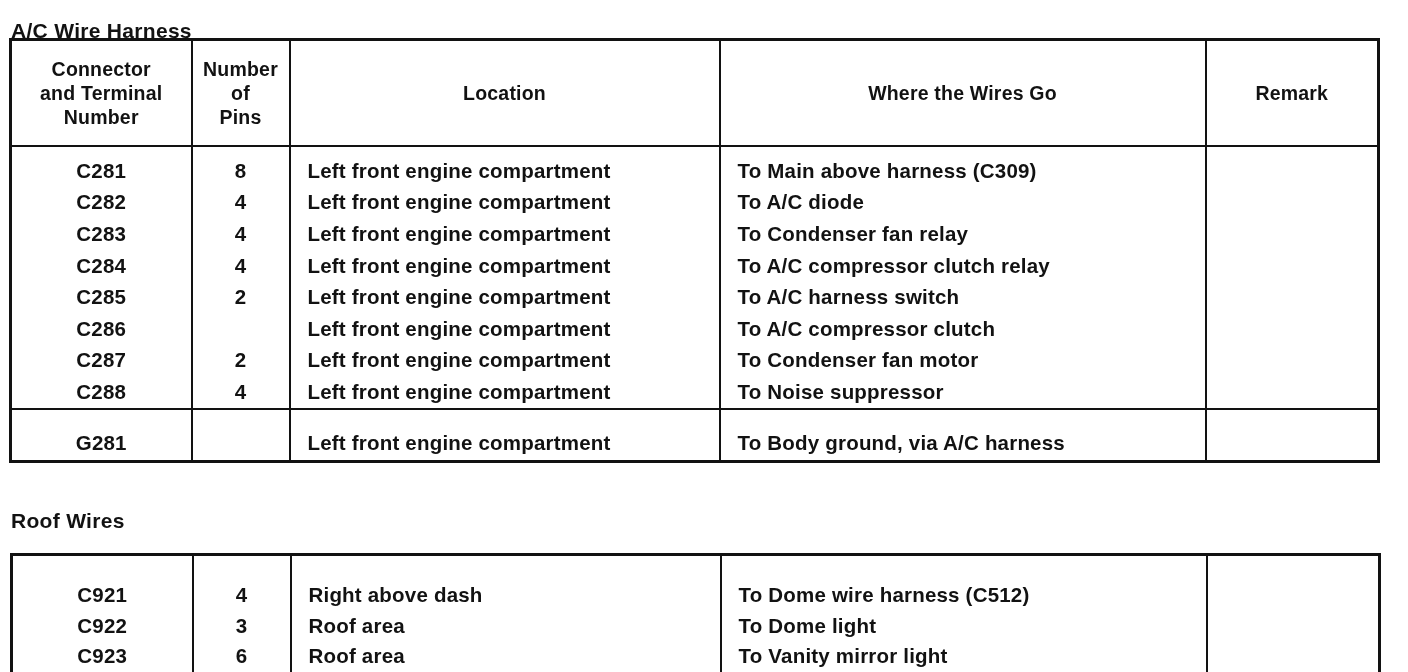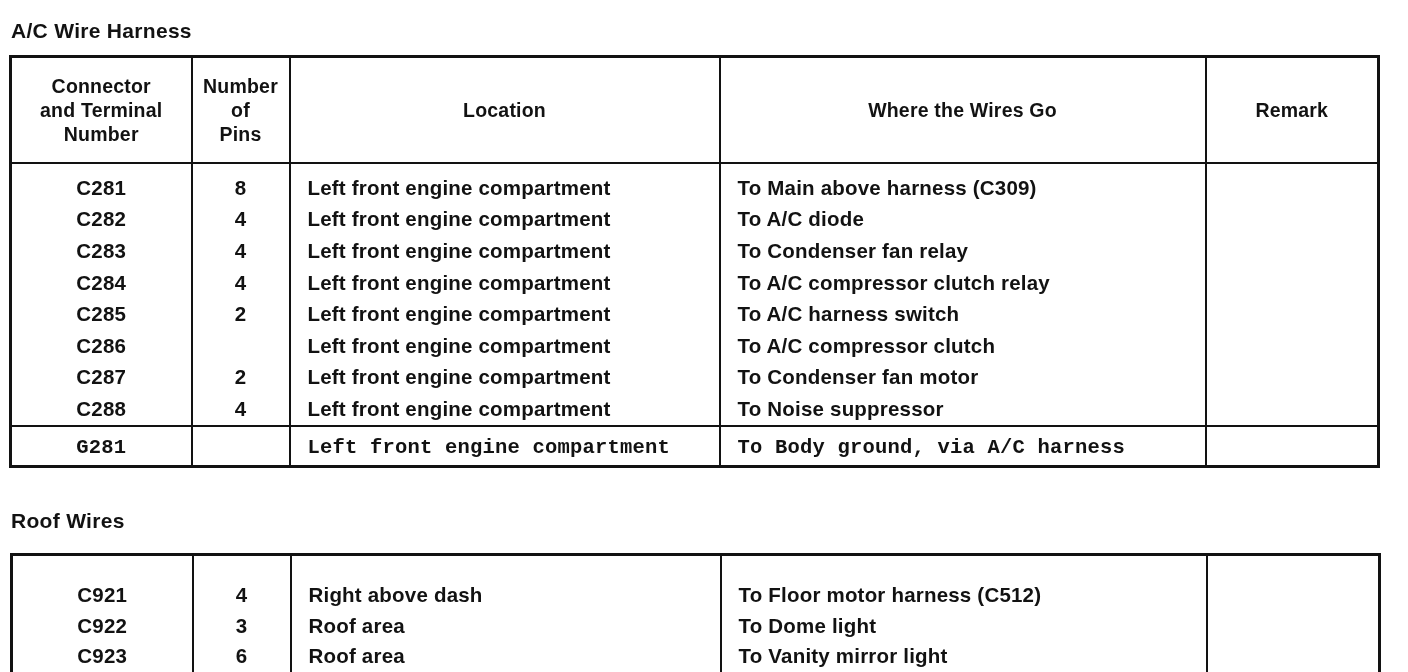--- a/index.html
+++ b/index.html
@@ -27,21 +27,21 @@
   #title-1 { top: 492px; }
 
   table.conn-table {
     position: absolute;
     border-collapse: collapse;
     table-layout: fixed;
     width: 1368px;
     border: 3px solid #121212;
     background: #ffffff;
   }
-  #table-0 { left: 9px;  top: 55px; }
+  #table-0 { left: 9px;  top: 38px; }
   #table-1 { left: 10px; top: 553px; }
 
   col.w0 { width: 181px; }
   col.w1 { width: 98px;  }
   col.w2 { width: 430px; }
   col.w3 { width: 486px; }
   col.w4 { width: 173px; }
 
   .conn-table th,
   .conn-table td {
@@ -70,21 +70,21 @@
     font-size: 20.5px;
     letter-spacing: 0.2px;
     white-space: nowrap;
     overflow: visible;
   }
   #table-1 .line { height: 30.6px; }
 
   td.align-center .line { justify-content: center; text-align: center; }
   td.align-left .line   { justify-content: flex-start; padding-left: 17px; }
 
-  tr.ground-row td { padding-top: 4px; font-family: Liberation Mono, monospace; }
+  tr.ground-row td { padding-top: 16px; }
   tr.ground-row .line { height: 34px; }
 </style>
 </head>
 <body>
 
 <h2 id="title-0" class="section-title">A/C Wire Harness</h2>
 
 <table id="table-0" class="conn-table">
   <colgroup>
     <col class="w0">
@@ -201,21 +201,21 @@
           <div class="line">4</div>
           <div class="line">3</div>
           <div class="line">6</div>
         </td>
         <td class="align-left">
           <div class="line">Right above dash</div>
           <div class="line">Roof area</div>
           <div class="line">Roof area</div>
         </td>
         <td class="align-left">
-          <div class="line">To Floor motor harness (C512)</div>
+          <div class="line">To Dome wire harness (C512)</div>
           <div class="line">To Dome light</div>
           <div class="line">To Vanity mirror light</div>
         </td>
         <td class="align-center">
           <div class="line">&nbsp;</div>
           <div class="line">&nbsp;</div>
           <div class="line">&nbsp;</div>
         </td>
       </tr>
     </tbody>

